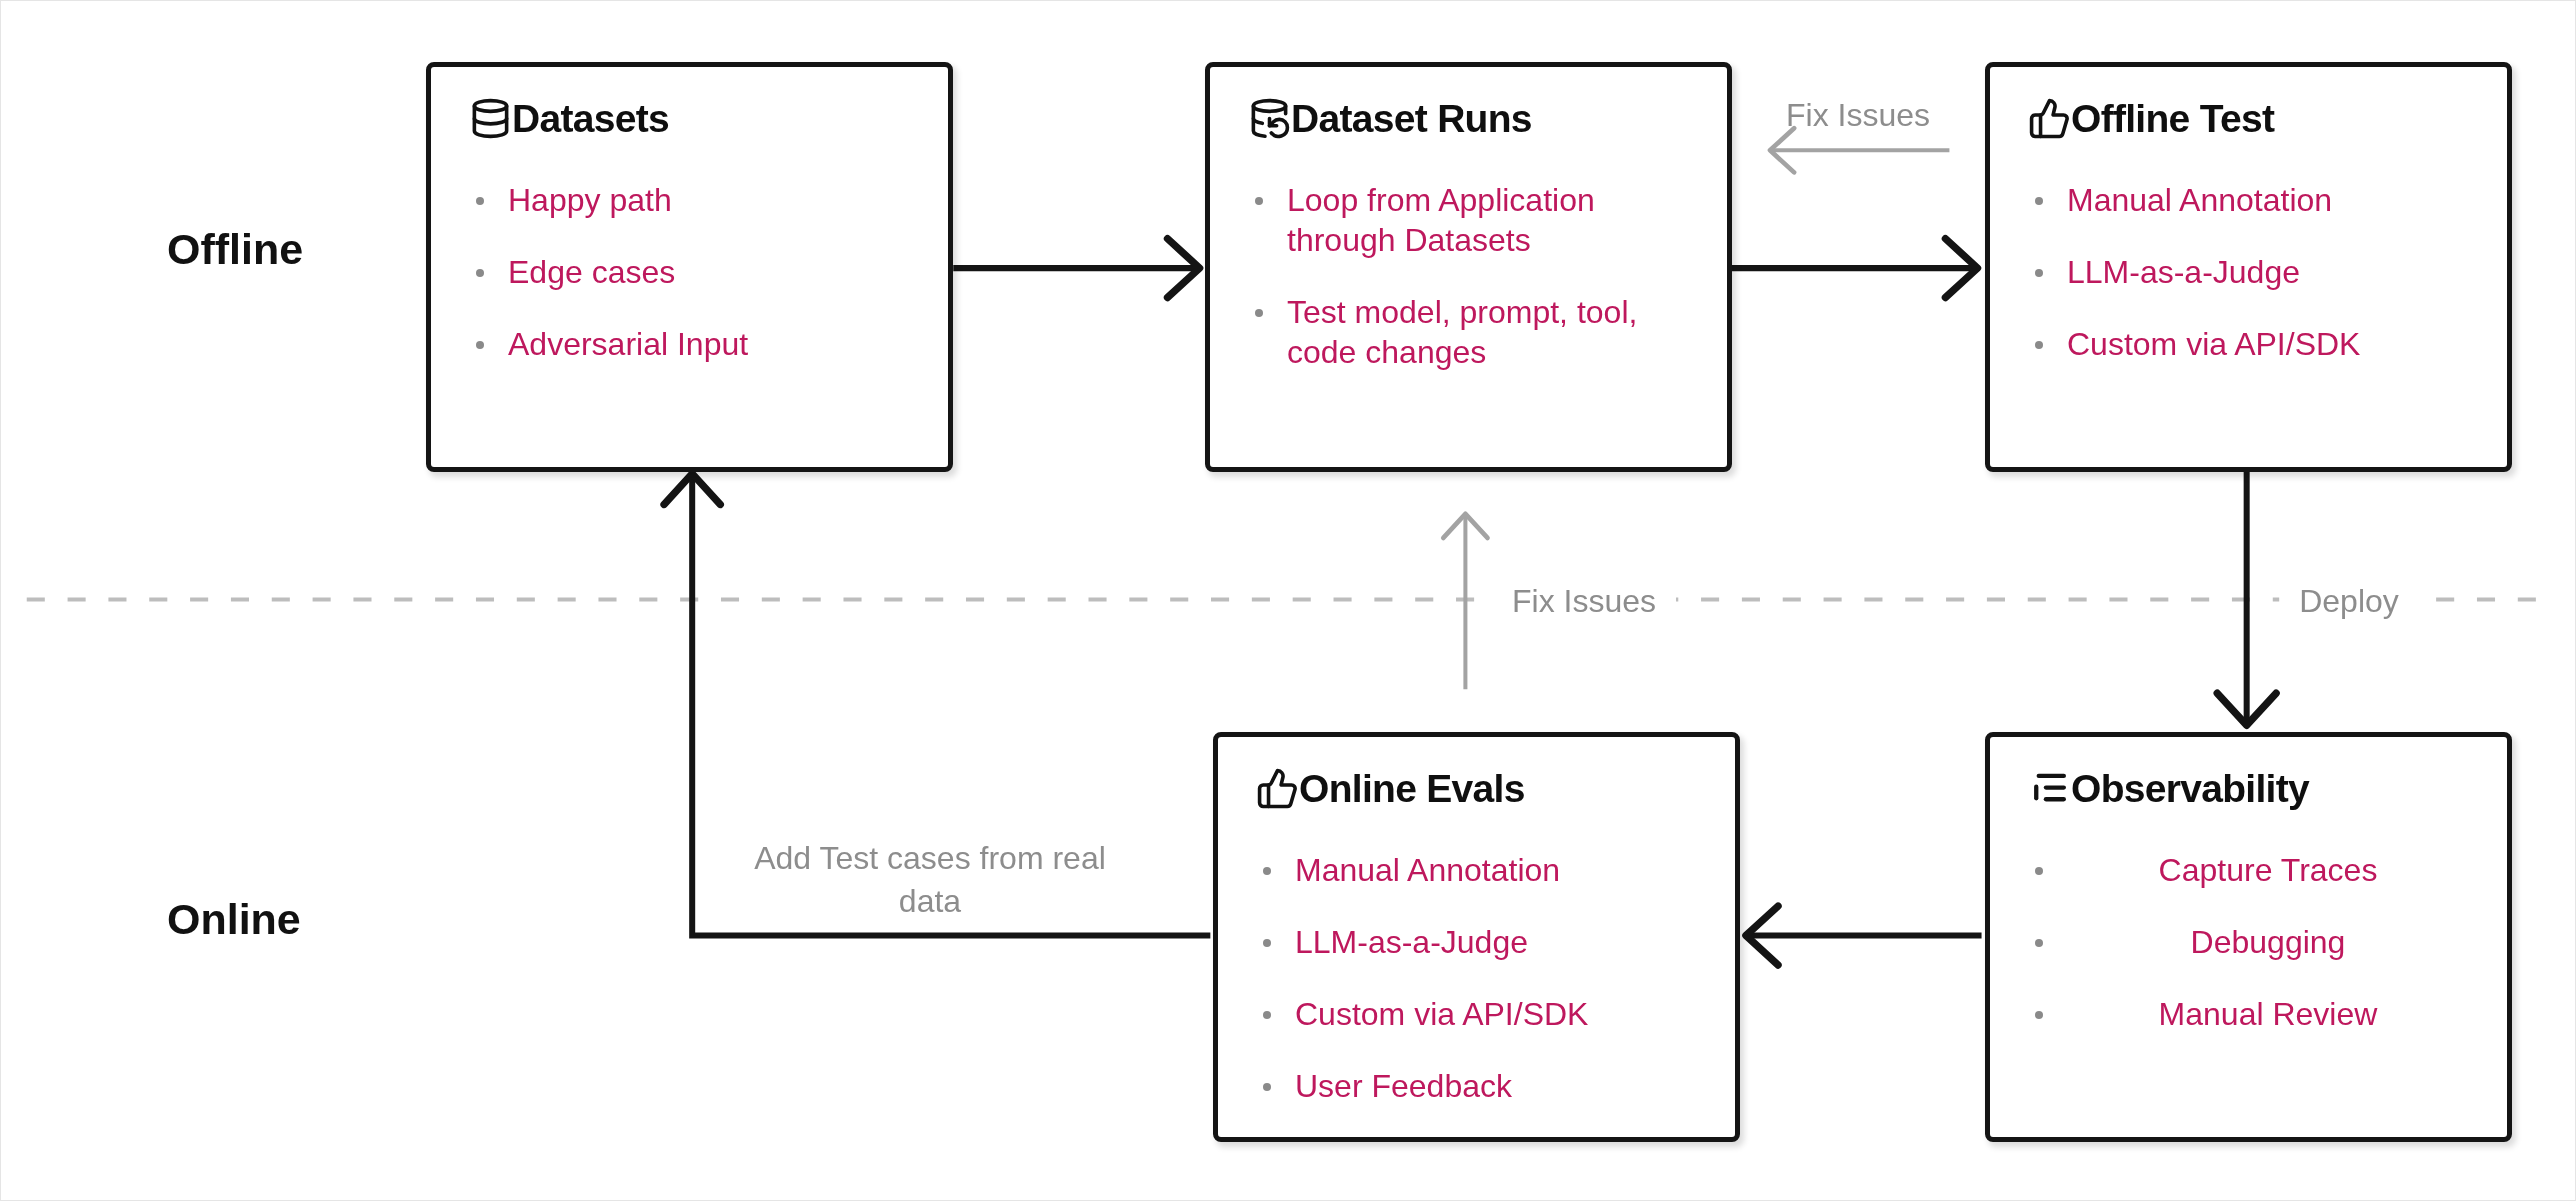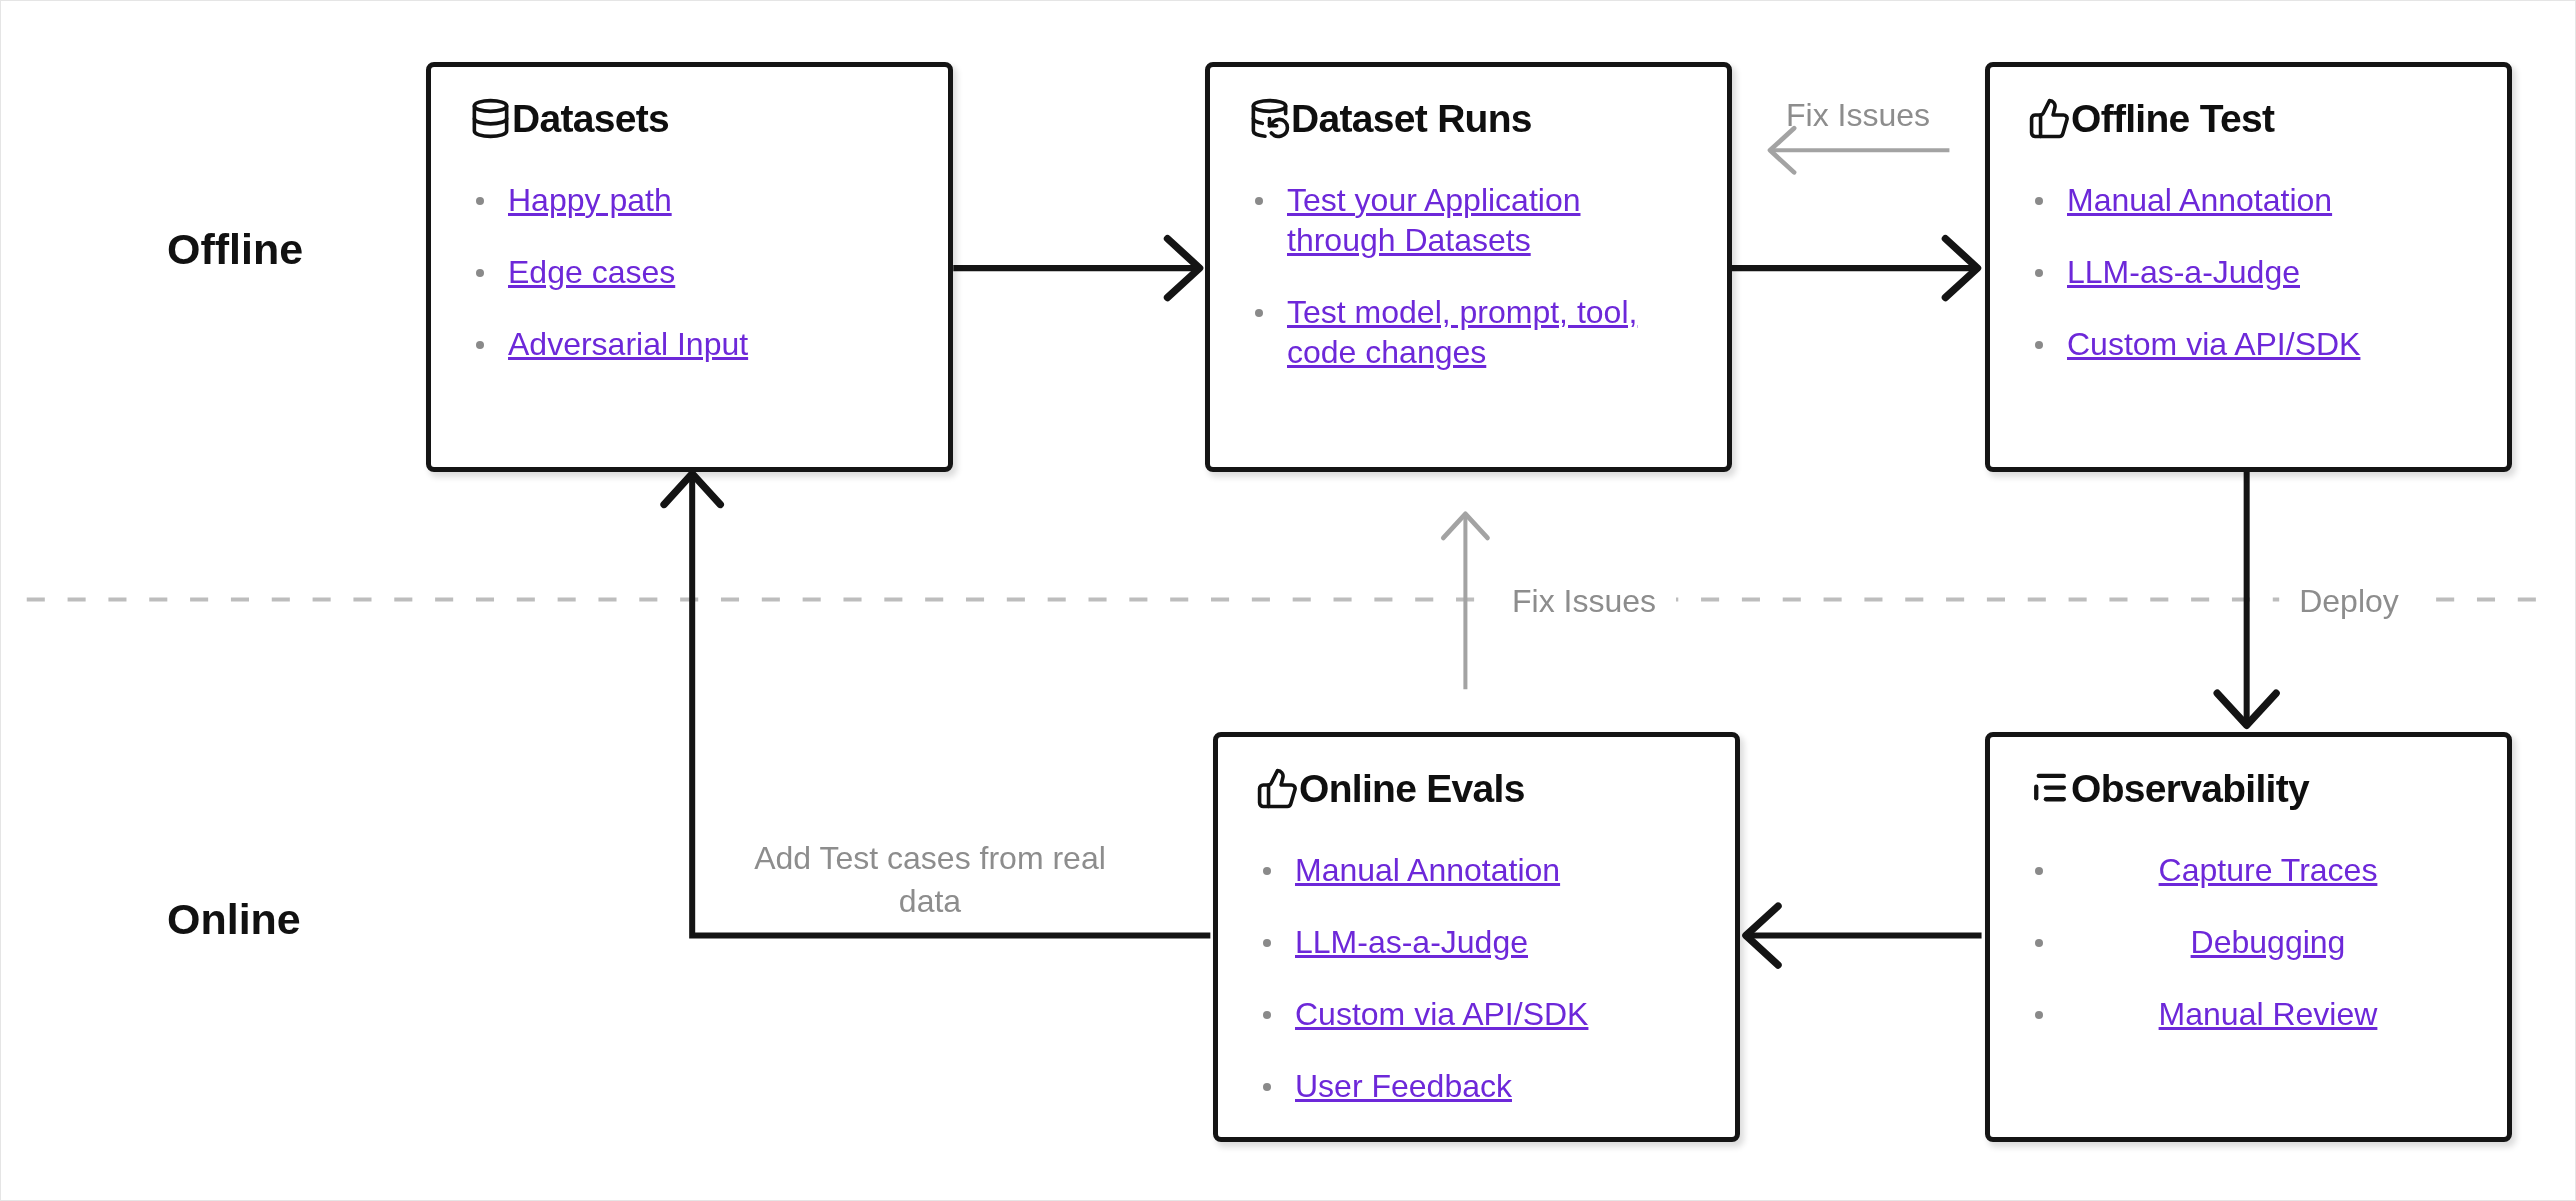--- a/index.html
+++ b/index.html
@@ -33,23 +33,22 @@
   .node-head{display:flex;align-items:center;}
   .node-icon{width:43px;height:43px;flex:0 0 auto;color:#111;}
   .node-icon svg{width:100%;height:100%;display:block;}
   .node-title{font-size:39px;font-weight:700;color:#0f0f0f;letter-spacing:-0.7px;}
   .node-list{list-style:none;margin:39px 0 0 0;padding:0;}
   .node-list li{
     position:relative;
     padding-left:39px;
     margin-bottom:32px;
     font-size:32px;line-height:40px;
-    color:#6d28d9;
+    color:#be185d;
     max-width:416px;
-    text-decoration:underline;
   }
   .node-list li::before{
     content:"";
     position:absolute;left:6.7px;top:17px;
     width:8px;height:8px;border-radius:50%;
     background:#8a8a8a;
   }
   
   .row-label{position:absolute;font-size:43px;font-weight:700;color:#111;}
   
@@ -136,21 +135,21 @@
             <path d="M3 12a9 3 0 0 0 5 2.69"></path>
             <path d="M21 9.3V5"></path>
           <path d="M3 5v14a9 3 0 0 0 6.47 2.88"></path>
             <path d="M12 12v4h4"></path>
           <path d="M13 20a5 5 0 0 0 9-3 4.5 4.5 0 0 0-4.5-4.5c-1.33 0-2.54.54-3.41 1.41L12 16"></path>
         </svg>
       </span>
       <span class="node-title">Dataset Runs</span>
     </div>
     <ul class="node-list">
-      <li>Test your Application through Datasets</li>
+      <li>Loop from Application through Datasets</li>
       <li>Test model, prompt, tool, code changes</li>
     </ul>
   </div>
 
   <div class="node" style="left:1984px;top:61px;">
     <div class="node-head">
       <span class="node-icon">
         <svg viewBox="0 0 24 24" stroke="currentColor" stroke-width="2" fill="none" stroke-linecap="round" stroke-linejoin="round">
           <path d="M7 10v12"></path>
           <path d="M15 5.88 14 10h5.83a2 2 0 0 1 1.92 2.56l-2.33 8A2 2 0 0 1 17.5 22H4a2 2 0 0 1-2-2v-8a2 2 0 0 1 2-2h2.76a2 2 0 0 0 1.79-1.11L12 2a3.13 3.13 0 0 1 3 3.88Z"></path>

